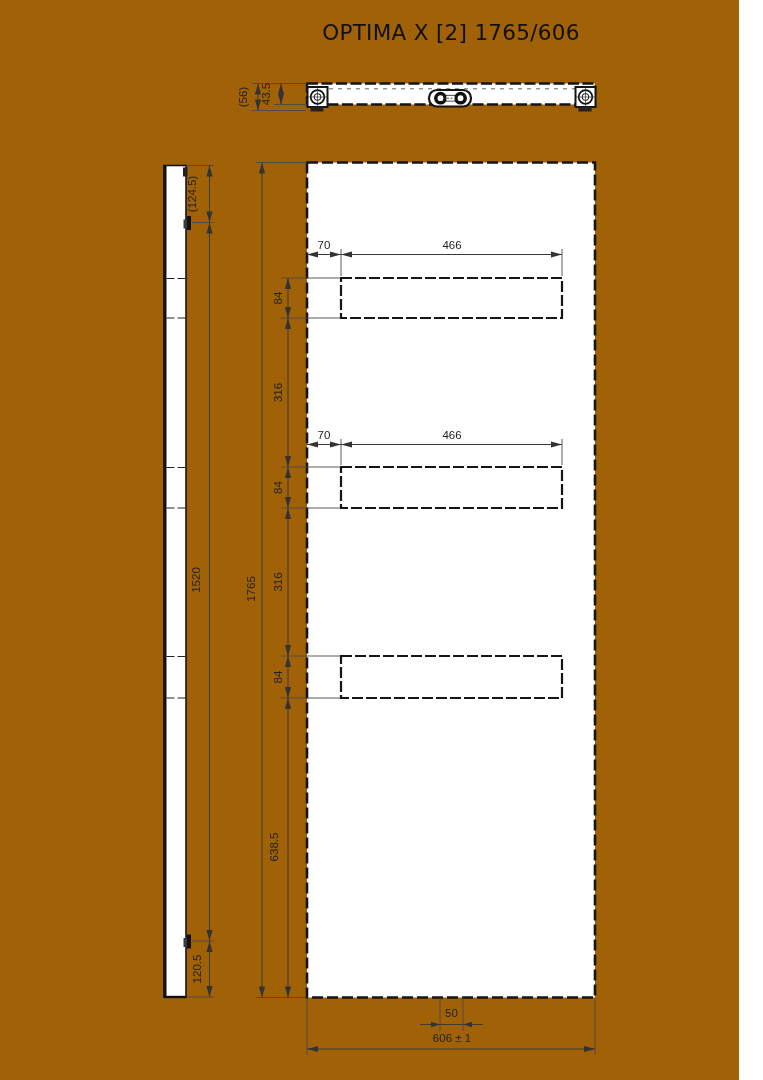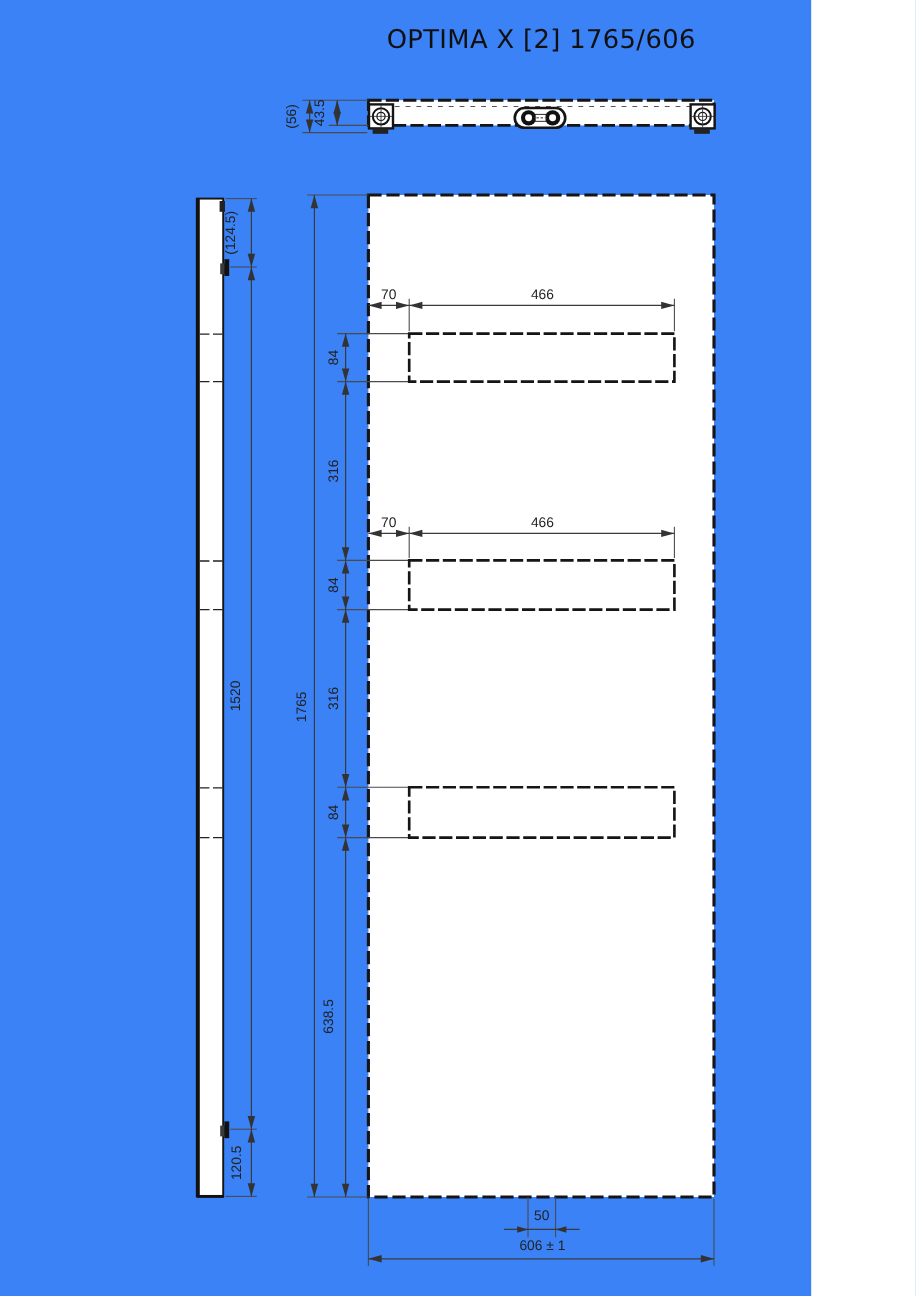--- a/index.html
+++ b/index.html
@@ -1,16 +1,16 @@
 <!DOCTYPE html>
 <html><head>
 <meta charset="utf-8">
 <style>
   html,body{margin:0;padding:0;background:#ffffff;}
-  .canvas{position:relative;width:676px;height:1080px;background:#3b82f6;overflow:hidden;
+  .canvas{position:relative;width:739px;height:1080px;background:#a16207;overflow:hidden;
           font-family:"Liberation Sans",sans-serif;}
   svg{display:block;}
   .title-text{font-family:"DejaVu Sans",sans-serif;font-size:21.5px;fill:#101010;letter-spacing:.3px;}
   .dim-text{font-family:"Liberation Sans",sans-serif;font-size:11.5px;fill:#222;}
   .thick{stroke:#151515;fill:#ffffff;}
   .dimline{stroke:#3a3a3a;stroke-width:1;fill:none;}
   .extline{stroke:#4a4a4a;stroke-width:.9;fill:none;}
 </style>
 </head>
 <body>

